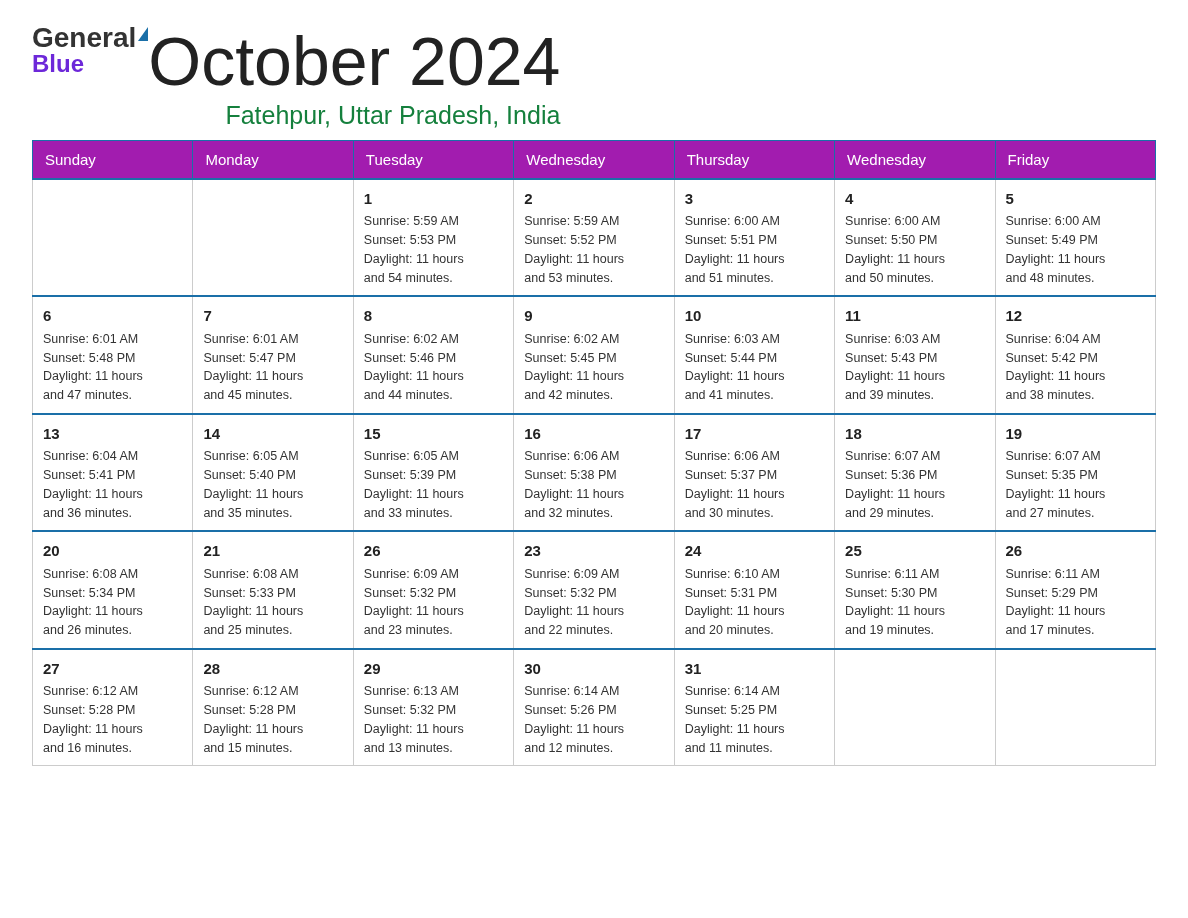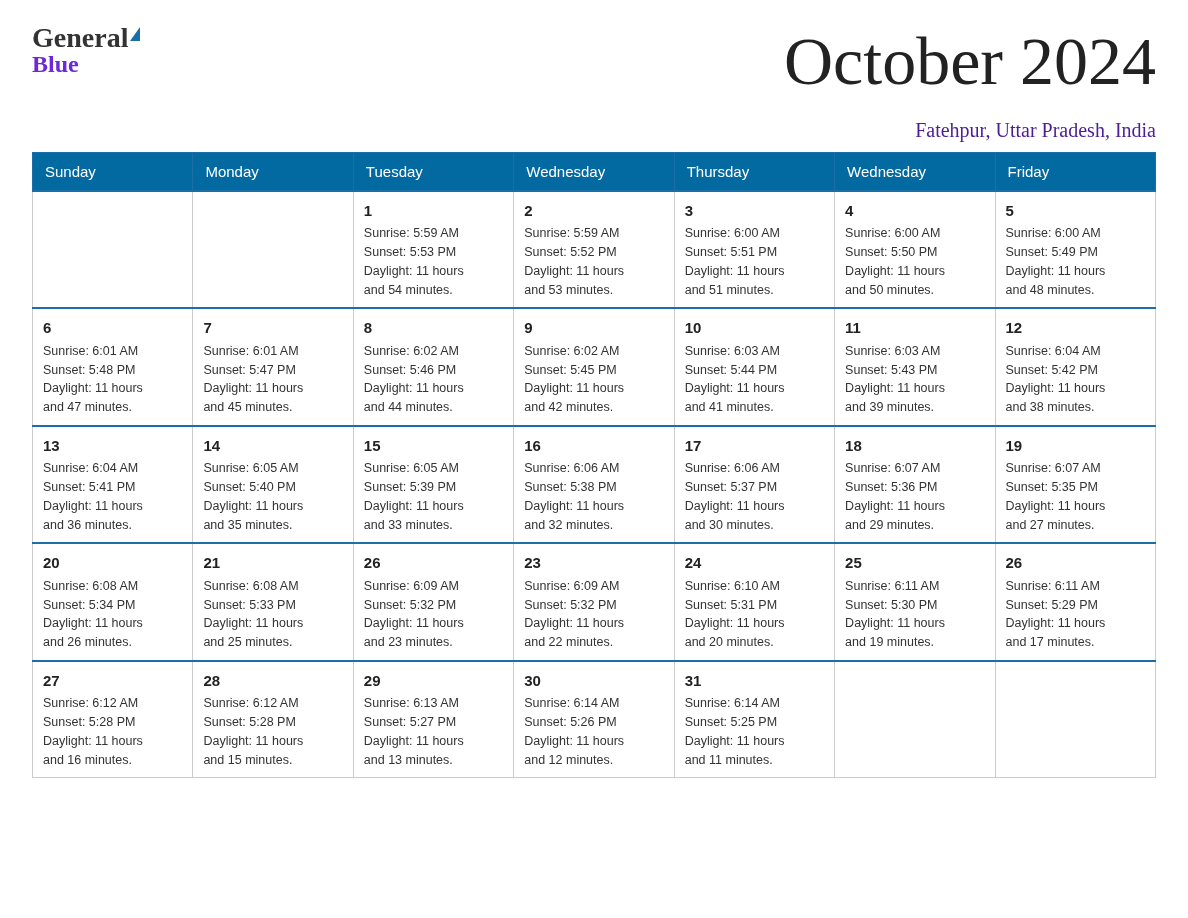--- a/index.html
+++ b/index.html
@@ -5,24 +5,23 @@
     * { box-sizing: border-box; margin: 0; padding: 0; }
     body {
       font-family: Arial, sans-serif;
       background: #fff;
       padding: 24px 32px;
       width: 1188px;
       min-height: 918px;
     }
     .header {
       display: flex;
-      justify-content: space-between;
+      justify-content: flex-start;
       align-items: flex-start;
       margin-bottom: 8px;
-      font-family: Liberation Serif, serif;
     }
     .logo {
       display: flex;
       flex-direction: column;
       align-items: flex-start;
     }
     .logo-general {
       font-size: 28px;
       font-weight: bold;
       color: #333;
@@ -52,31 +51,31 @@
     .title-block {
       text-align: right;
     }
     .month-title {
       font-size: 68px;
       font-weight: 300;
       color: #222;
       line-height: 1.1;
     }
     .location-title {
-      font-size: 20px;
-      color: #4c1d95;
-      margin-top: 20px;
+      font-size: 25px;
+      color: #15803d;
+      margin-top: 2px;
     }
     .calendar {
       width: 100%;
       border-collapse: collapse;
       margin-top: 10px;
     }
     .calendar th {
-      background-color: #0369a1;
+      background-color: #a21caf;
       color: #fff;
       font-size: 15px;
       font-weight: normal;
       padding: 10px 12px;
       text-align: left;
       border: 1px solid #1a6fa8;
     }
     .calendar td {
       vertical-align: top;
       padding: 8px 10px;
@@ -339,21 +338,21 @@
         <td>
           <span class="day-num">28</span>
           <div class="day-info" style="white-space: pre-line;">Sunrise: 6:12 AM
 Sunset: 5:28 PM
 Daylight: 11 hours
 and 15 minutes.</div>
         </td>
         <td>
           <span class="day-num">29</span>
           <div class="day-info" style="white-space: pre-line;">Sunrise: 6:13 AM
-Sunset: 5:27 PM
+Sunset: 5:32 PM
 Daylight: 11 hours
 and 13 minutes.</div>
         </td>
         <td>
           <span class="day-num">30</span>
           <div class="day-info" style="white-space: pre-line;">Sunrise: 6:14 AM
 Sunset: 5:26 PM
 Daylight: 11 hours
 and 12 minutes.</div>
         </td>

